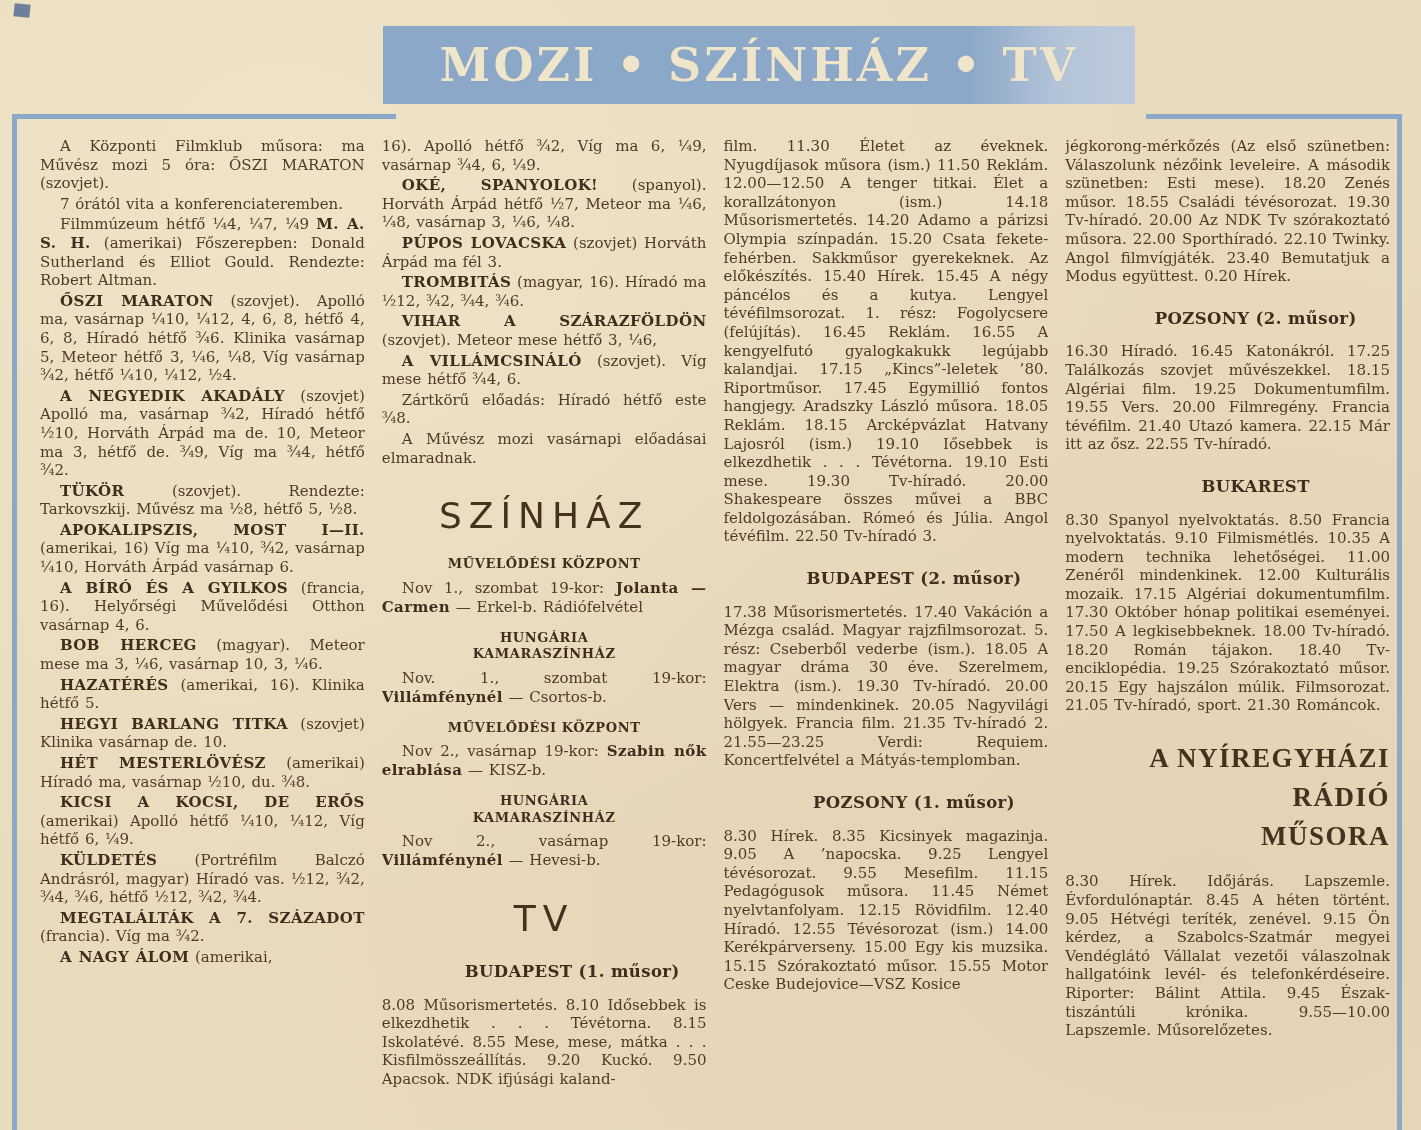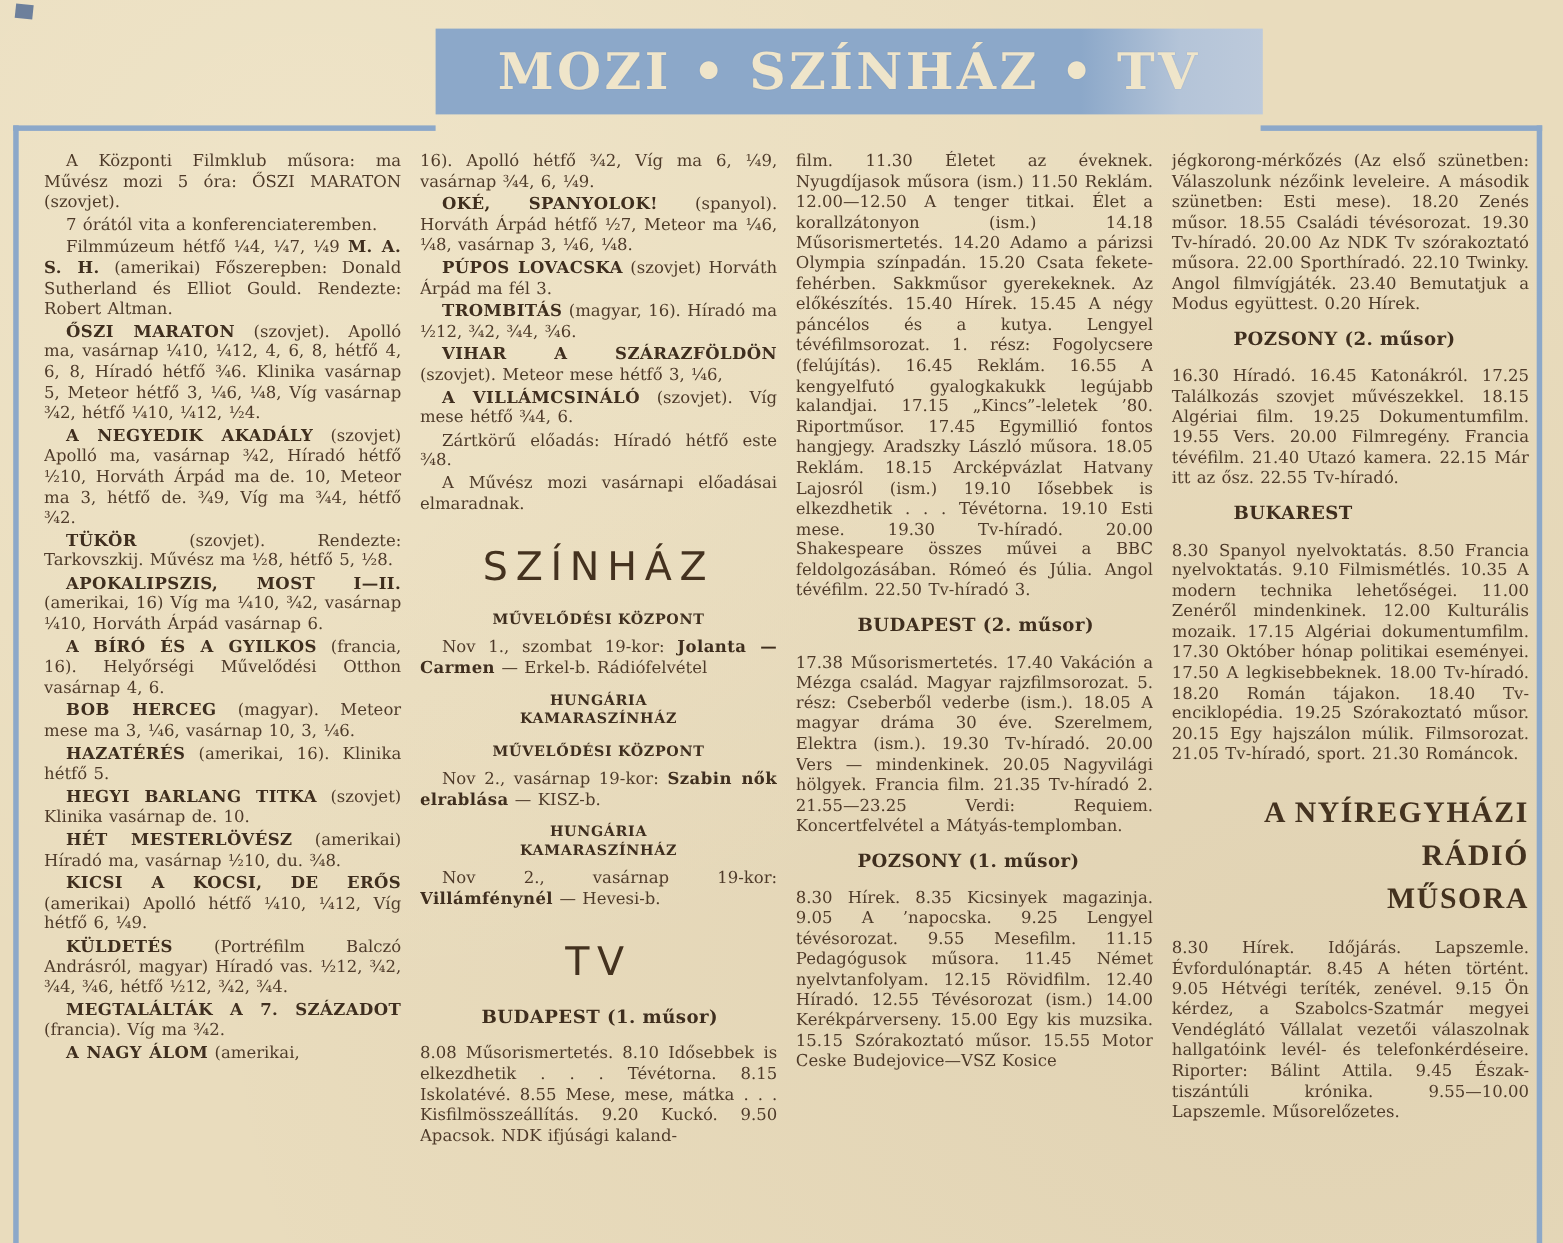--- a/index.html
+++ b/index.html
@@ -13,21 +13,21 @@
       radial-gradient(ellipse at 85% 80%, rgba(120,90,55,0.07), transparent 60%),
       var(--paper,#e9dcbd);
     font-family:"DejaVu Serif", serif;
     color:var(--ink,#4e3a29);
   }
   .corner-mark{
     position:absolute;left:14px;top:4px;width:16px;height:13px;
     background:rgba(60,90,140,.72);transform:rotate(6deg);
   }
   .banner{
-    position:absolute;left:396px;top:26px;width:752px;height:78px;
+    position:absolute;left:383px;top:26px;width:752px;height:78px;
     background:linear-gradient(90deg,var(--blue,#8ca8c9) 0%,var(--blue,#8ca8c9) 78%,#b4c4d8 90%,#bdcadb 100%);
     display:flex;align-items:center;justify-content:center;
   }
   .banner-title{
     font-family:"DejaVu Serif", serif;
     font-weight:bold;
     font-size:46px;
     letter-spacing:3px;
     color:var(--banner-ink,#efe5ca);
     text-shadow:0 0 1px rgba(90,110,150,.4);
@@ -61,22 +61,23 @@
     white-space:pre-line;line-height:1.15;
   }
   .h1b{
     font-family:Liberation Serif, serif;
     font-weight:bold;font-size:27px;letter-spacing:1.5px;
     text-align:right;margin:24px 0 16px 0;color:#44321f;
     white-space:pre-line;line-height:1.45;
   }
   .h2{
     font-weight:bold;font-size:16.5px;
-    margin:14px 0 14px 0;text-indent:56px;color:#3f2e1e;
+    margin:24px 0 14px 0;text-indent:56px;color:#3f2e1e;
     letter-spacing:.4px;
+    text-align:center;
   }
   .h2c{
     font-weight:bold;font-size:13px;text-align:center;
     margin:13px 0 6px 0;color:#3f2e1e;letter-spacing:.6px;
     white-space:pre-line;line-height:1.3;
   }
 </style>
 </head>
 <body>
 
@@ -118,20 +119,21 @@
         <p class="para"><b>TROMBITÁS</b><span> (magyar, 16). Híradó ma ½12, ¾2, ¾4, ¾6.</span></p>
         <p class="para"><b>VIHAR A SZÁRAZFÖLDÖN</b><span> (szovjet). Meteor mese hétfő 3, ¼6,</span></p>
         <p class="para"><b>A VILLÁMCSINÁLÓ</b><span> (szovjet). Víg mese hétfő ¾4, 6.</span></p>
         <p class="para"><span>Zártkörű előadás: Híradó hétfő este ¾8.</span></p>
         <p class="para"><span>A Művész mozi vasárnapi előadásai elmaradnak.</span></p>
         <div class="h1">SZÍNHÁZ</div>
         <div class="h2c">MŰVELŐDÉSI KÖZPONT</div>
         <p class="para"><span>Nov 1., szombat 19-kor: </span><b>Jolanta —Carmen</b><span> — Erkel-b. Rádiófelvétel</span></p>
         <div class="h2c">HUNGÁRIA
 KAMARASZÍNHÁZ</div>
+        <p class="para"><span>Nov. 1., szombat 19-kor: </span><b>Villámfénynél</b><span> — Csortos-b.</span></p>
         <div class="h2c">MŰVELŐDÉSI KÖZPONT</div>
         <p class="para"><span>Nov 2., vasárnap 19-kor: </span><b>Szabin nők elrablása</b><span> — KISZ-b.</span></p>
         <div class="h2c">HUNGÁRIA
 KAMARASZÍNHÁZ</div>
         <p class="para"><span>Nov 2., vasárnap 19-kor: </span><b>Villámfénynél</b><span> — Hevesi-b.</span></p>
         <div class="h1">TV</div>
         <div class="h2">BUDAPEST (1. műsor)</div>
         <p class="para noindent"><span>8.08 Műsorismertetés. 8.10 Idősebbek is elkezdhetik . . . Tévétorna. 8.15 Iskolatévé. 8.55 Mese, mese, mátka . . . Kisfilmösszeállítás. 9.20 Kuckó. 9.50 Apacsok. NDK ifjúsági kaland-</span></p>
       </div>
       <div class="col">

